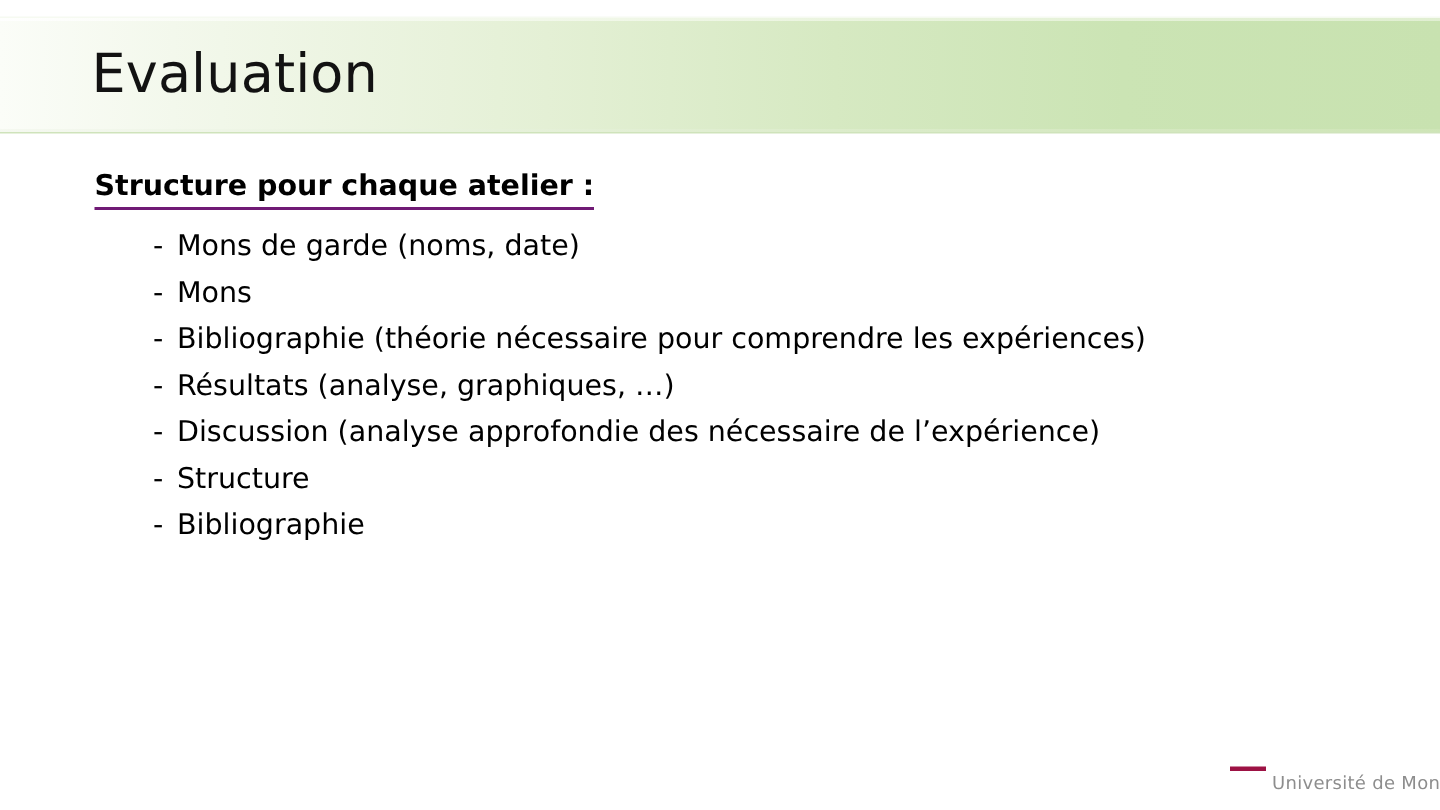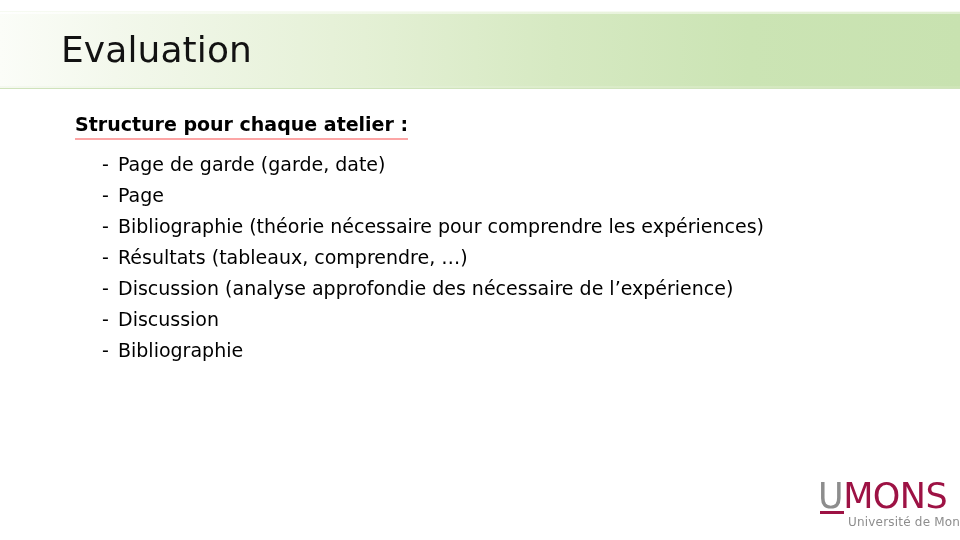--- a/index.html
+++ b/index.html
@@ -78,23 +78,23 @@
     left: 59px;
     top: 111px;
     width: 830px;
   }
   .body-heading {
     font-family: "DejaVu Sans", "Liberation Sans", sans-serif;
     font-size: 19px;
     font-weight: 700;
     color: #000000;
     line-height: 27px;
-    margin: 0 0 4px 16px;
+    margin: 0 0 4px 4px;
     display: inline-block;
-    border-bottom: 2px solid #fca5a5;
+    border-bottom: 2px solid #701a75;
     padding-bottom: 0px;
     white-space: nowrap;
   }
   .body-list {
     list-style: none;
     margin: 5px 0 0 0;
     padding: 0;
   }
   .body-list li {
     display: flex;
@@ -176,49 +176,48 @@
 
   <div class="slide-title">Evaluation</div>
 
   <div class="body-block">
 
     <div class="body-heading">Structure pour chaque atelier :</div>
 
     <ul class="body-list">
       <li>
         <span class="li-dash">-</span>
-        <span class="li-text">Page de garde (garde, date)</span>
-      </li>
-      <li>
-        <span class="li-dash">-</span>
-        <span class="li-text">Page</span>
+        <span class="li-text">Mons de garde (noms, date)</span>
+      </li>
+      <li>
+        <span class="li-dash">-</span>
+        <span class="li-text">Mons</span>
       </li>
       <li>
         <span class="li-dash">-</span>
         <span class="li-text">Bibliographie (théorie nécessaire pour comprendre les expériences)</span>
       </li>
       <li>
         <span class="li-dash">-</span>
-        <span class="li-text">Résultats (tableaux, comprendre, …)</span>
+        <span class="li-text">Résultats (analyse, graphiques, …)</span>
       </li>
       <li>
         <span class="li-dash">-</span>
         <span class="li-text">Discussion (analyse approfondie des nécessaire de l’expérience)</span>
       </li>
       <li>
         <span class="li-dash">-</span>
-        <span class="li-text">Discussion</span>
+        <span class="li-text">Structure</span>
       </li>
       <li>
         <span class="li-dash">-</span>
         <span class="li-text">Bibliographie</span>
       </li>
     </ul>
 
   </div>
 
   <div class="logo">
-    <div class="logo-word"><span class="logo-u">U</span><span class="logo-mons">MONS</span></div>
     <div class="logo-bar"></div>
     <div class="logo-sub">Université de Mons</div>
   </div>
 
 </div>
 
 </body></html>

